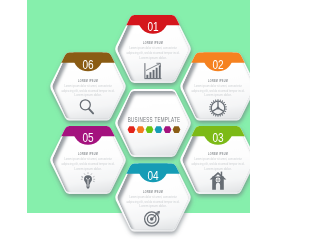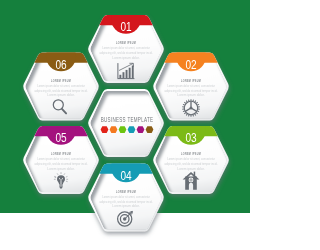--- a/index.html
+++ b/index.html
@@ -1,17 +1,17 @@
 <!DOCTYPE html>
 <html><head>
 <meta charset="utf-8">
 <style>
   html,body{margin:0;padding:0;width:250px;height:250px;overflow:hidden;background:#ffffff;}
-  #stage{position:relative;width:250px;height:213px;background:#15803d;
-         font-family:"Liberation Sans",sans-serif;}
+  #stage{position:relative;width:250px;height:213px;background:#86efac;
+         font-family:"Liberation Sans",sans-serif;margin-left:27px;}
   svg.root{position:absolute;left:0;top:0;width:250px;height:250px;display:block;
            shape-rendering:geometricPrecision;}
   .numtxt{font-family:"Liberation Sans",sans-serif;font-weight:400;fill:#ffffff;}
   .ttl{font-family:"Liberation Sans",sans-serif;font-weight:700;fill:#8c9094;letter-spacing:.35px;}
   .bodytxt{font-family:"Liberation Sans",sans-serif;font-weight:400;fill:#cdd0d3;}
   .ctrtxt{font-family:"Liberation Sans",sans-serif;font-weight:400;fill:#76797d;letter-spacing:.5px;}
 </style>
 </head>
 <body>
 

